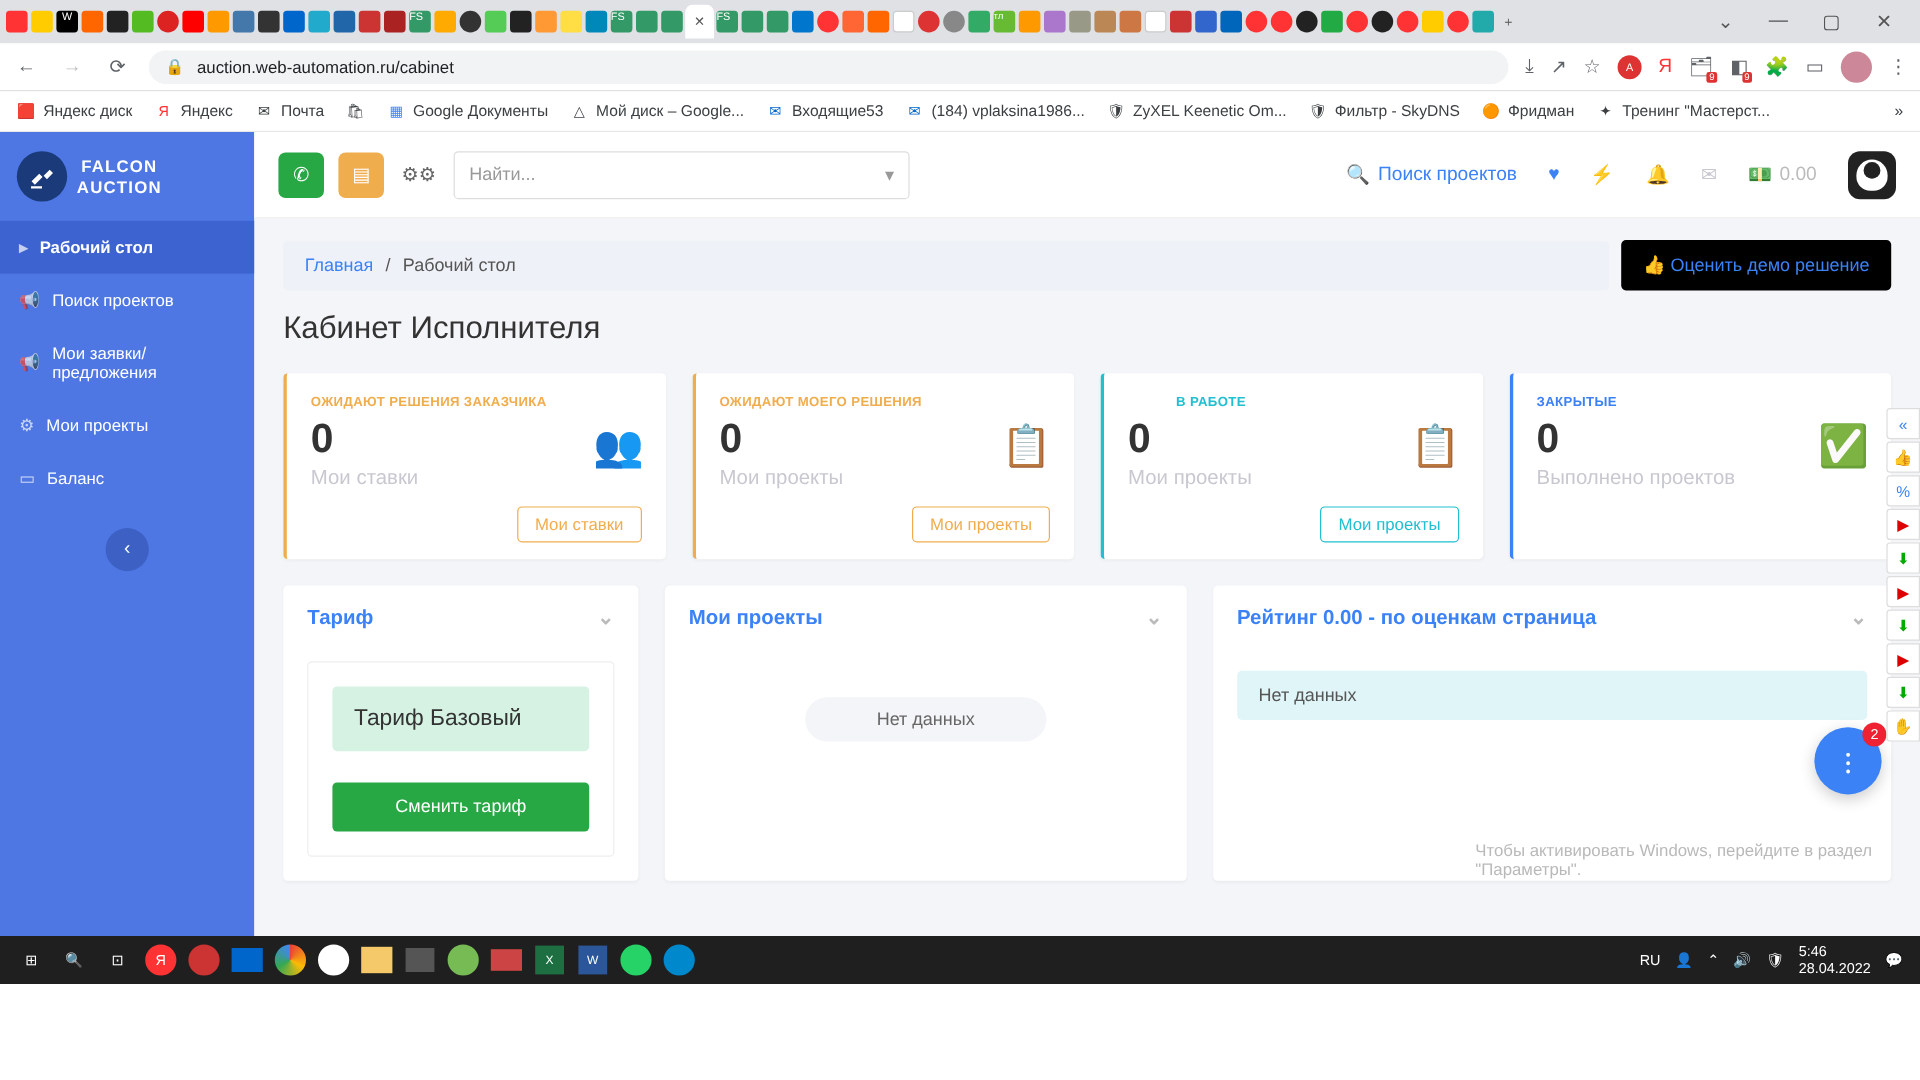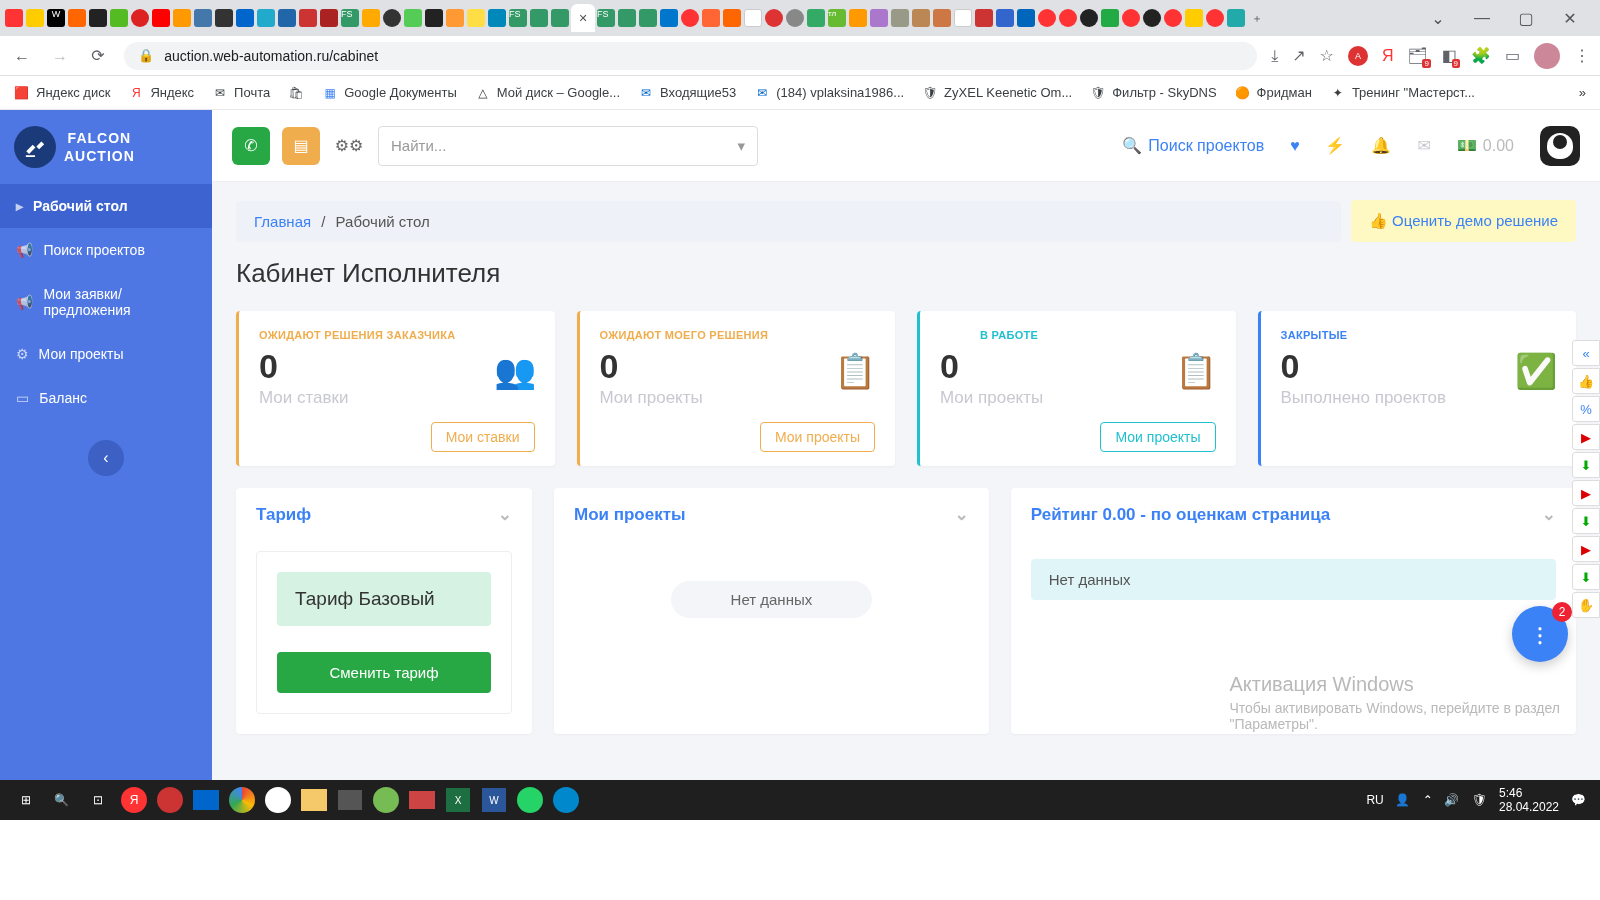--- a/index.html
+++ b/index.html
@@ -50,21 +50,21 @@
 .top-ic.bolt { color: #f5a623; }
 .wallet { display: flex; align-items: center; gap: 6px; color: #bbb; font-size: 16px; }
 .avatar-frame { width: 40px; height: 40px; border-radius: 10px; background: #222; display: flex; align-items: center; justify-content: center; }
 .avatar-head { width: 26px; height: 26px; border-radius: 50% 50% 45% 45%; background: #fff; position: relative; }
 .avatar-head::before { content: ""; position: absolute; width: 14px; height: 14px; border-radius: 50%; background: #222; left: 6px; top: 2px; }
 
 .content { padding: 18px 24px; overflow: hidden; position: relative; }
 .crumbs-row { display: flex; align-items: flex-end; margin-bottom: 10px; }
 .crumbs { background: #eef1f7; padding: 12px 18px; border-radius: 4px; color: #555; font-size: 15px; flex: 1; margin-right: 10px; }
 .crumbs a { color: #3b82f6; text-decoration: none; }
-.rate-btn { background: #fef9c3; color: #3b82f6; padding: 12px 18px; border-radius: 4px; cursor: pointer; font-size: 15px; }
+.rate-btn { background: #000000; color: #3b82f6; padding: 12px 18px; border-radius: 4px; cursor: pointer; font-size: 15px; }
 .page-title { font-size: 26px; color: #333; font-weight: 400; margin: 16px 0 22px; }
 
 .cards-row { display: flex; gap: 22px; margin-bottom: 22px; }
 .stat-card { flex: 1; background: #fff; border-radius: 4px; border-left: 3px solid; padding: 18px 20px 14px; position: relative; box-shadow: 0 1px 3px rgba(0,0,0,.04); }
 .stat-card.c1 { border-left-color: #f0ad4e; }
 .stat-card.c2 { border-left-color: #f0ad4e; }
 .stat-card.c3 { border-left-color: #20c0d0; }
 .stat-card.c4 { border-left-color: #3b82f6; }
 .stat-label { font-size: 11px; font-weight: 700; letter-spacing: .3px; margin-bottom: 6px; }
 .c1 .stat-label, .c2 .stat-label { color: #f0ad4e; }
@@ -519,21 +519,20 @@
               <span>Рейтинг 0.00 - по оценкам страница</span>
               <span class="chev">⌄</span>
             </div>
           <div class="panel-body">
             <div class="nodata-box">Нет данных</div>
           </div>
         </div>
       </div>
 
       <div class="win-activate">
-        <div class="t1">Активация Windows</div>
         <div>Чтобы активировать Windows, перейдите в раздел</div>
         <div>"Параметры".</div>
       </div>
 
       <div class="fab">
         <span>⁝</span>
         <div class="fab-badge">2</div>
       </div>
     </div>
   </div>

